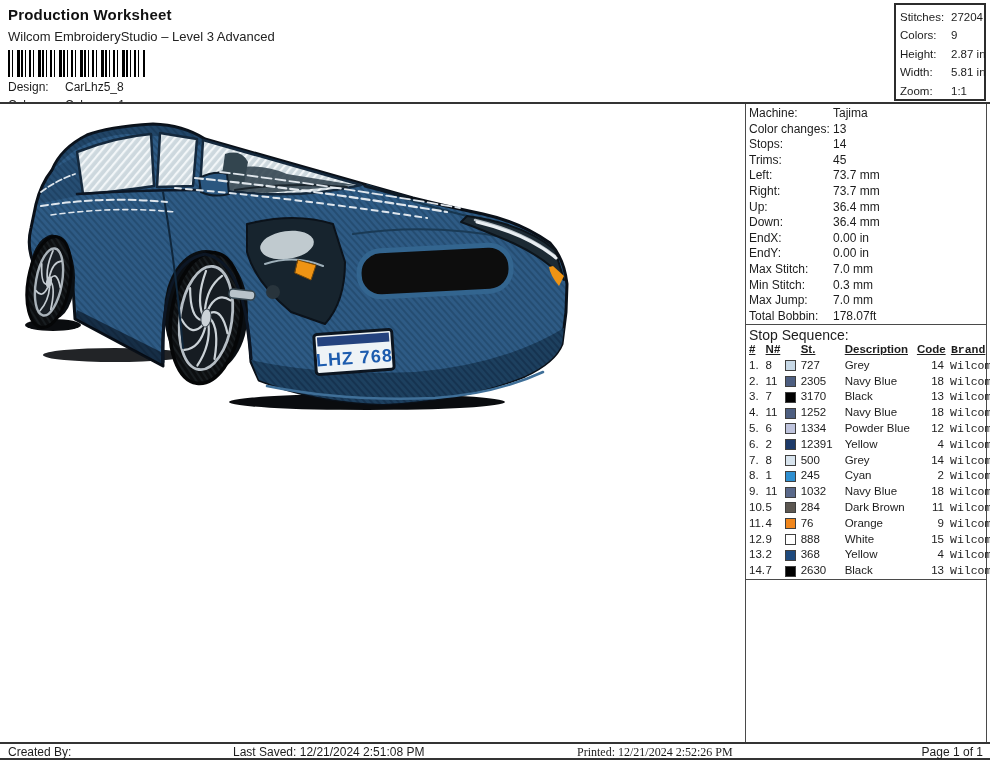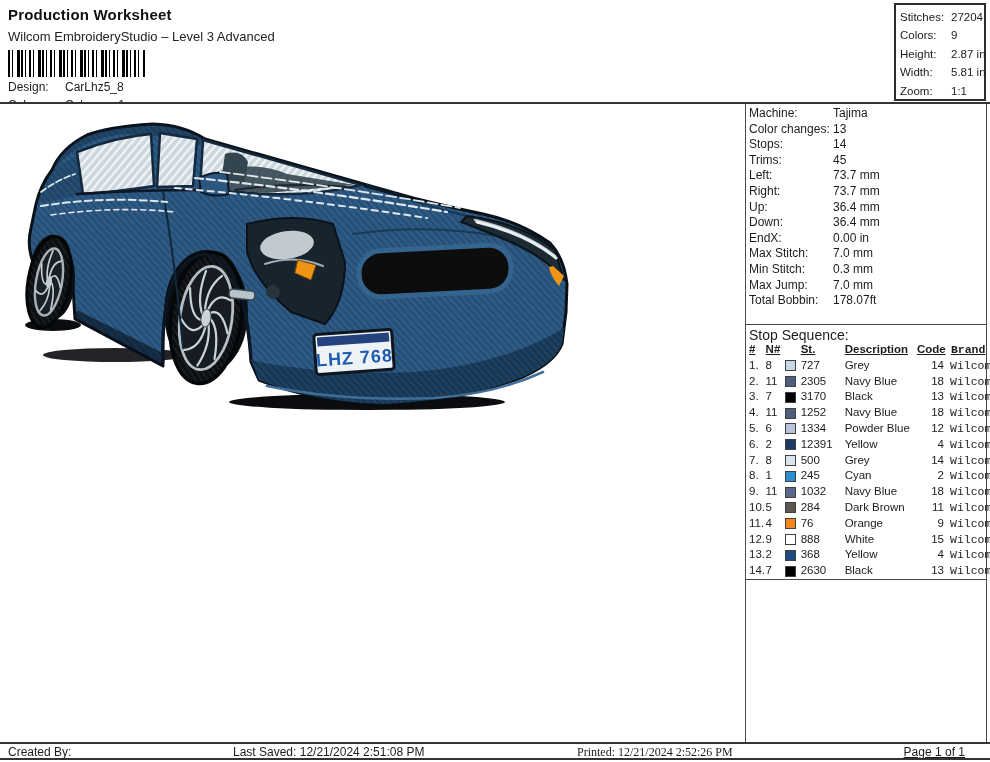--- a/index.html
+++ b/index.html
@@ -67,21 +67,21 @@
   
   .footer {
     position: absolute; left: 0; top: 742px; width: 990px; height: 18px;
     border-top: 2px solid #343434; border-bottom: 2px solid #343434;
     font-size: 12px; line-height: 15px;
   }
   .footer span { position: absolute; top: 1px; white-space: nowrap; }
   #f-created { left: 8px; }
   #f-saved   { left: 233px; }
   #f-printed { left: 577px; font-family: Liberation Serif, serif; }
-  #f-page    { right: 25px; text-decoration: underline; }
+  #f-page    { right: 7px; }
 </style>
 </head>
 <body>
 
 <div class="header-left">
   <div class="title">Production Worksheet</div>
   <div class="subtitle">Wilcom EmbroideryStudio – Level 3 Advanced</div>
   <div class="barcode"></div>
   <div class="kv">
     <span class="k">Design:</span><span>CarLhz5_8</span>
@@ -223,20 +223,21 @@
 <div class="machine-panel" id="machine-panel">
     <div class="m-row"><span class="k">Machine:</span><span>Tajima</span></div>
     <div class="m-row"><span class="k">Color changes:</span><span>13</span></div>
     <div class="m-row"><span class="k">Stops:</span><span>14</span></div>
     <div class="m-row"><span class="k">Trims:</span><span>45</span></div>
     <div class="m-row"><span class="k">Left:</span><span>73.7 mm</span></div>
     <div class="m-row"><span class="k">Right:</span><span>73.7 mm</span></div>
     <div class="m-row"><span class="k">Up:</span><span>36.4 mm</span></div>
     <div class="m-row"><span class="k">Down:</span><span>36.4 mm</span></div>
     <div class="m-row"><span class="k">EndX:</span><span>0.00 in</span></div>
+    <div class="m-row"><span class="k">EndY:</span><span>0.00 in</span></div>
     <div class="m-row"><span class="k">Max Stitch:</span><span>7.0 mm</span></div>
     <div class="m-row"><span class="k">Min Stitch:</span><span>0.3 mm</span></div>
     <div class="m-row"><span class="k">Max Jump:</span><span>7.0 mm</span></div>
     <div class="m-row"><span class="k">Total Bobbin:</span><span>178.07ft</span></div>
   </div>
 <div class="panel-rule" id="rule-stops-top"></div>
 <div class="stops-title">Stop Sequence:</div>
 
 <div class="seq-table" id="seq-table">
   <div class="seq-head">

